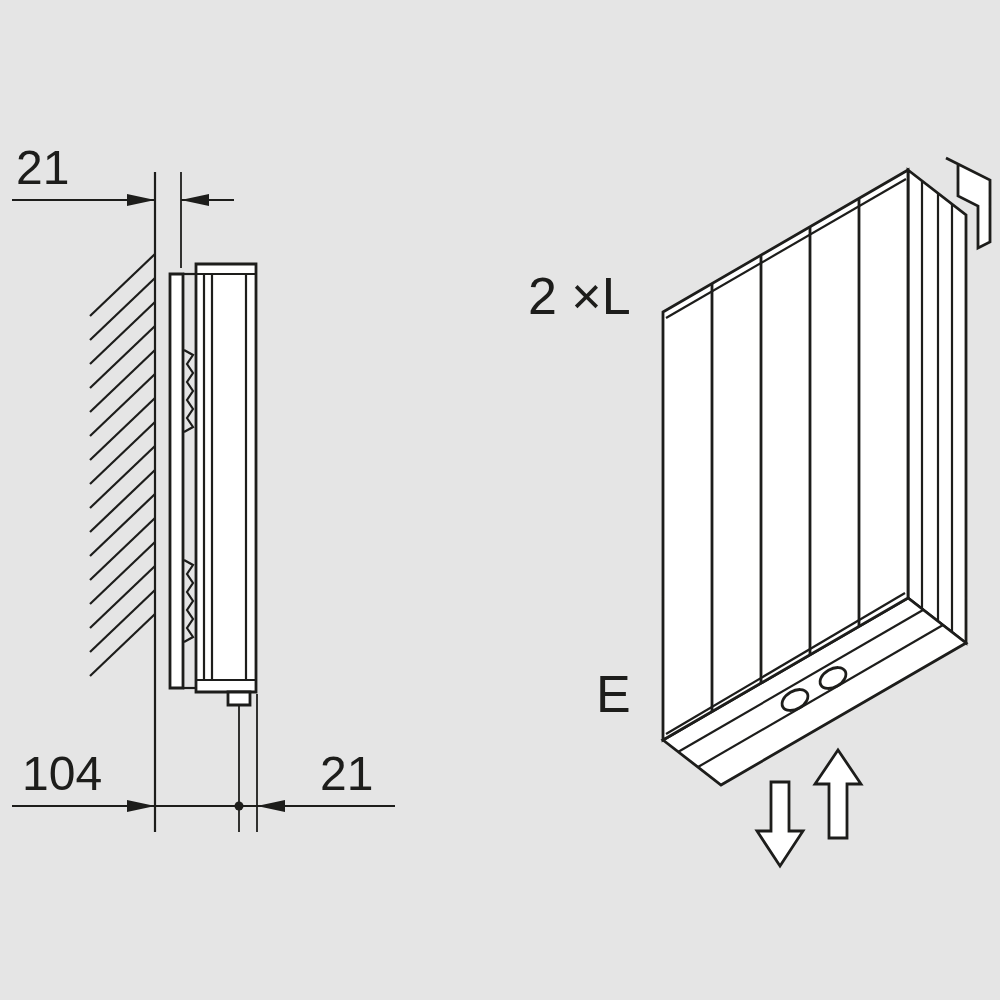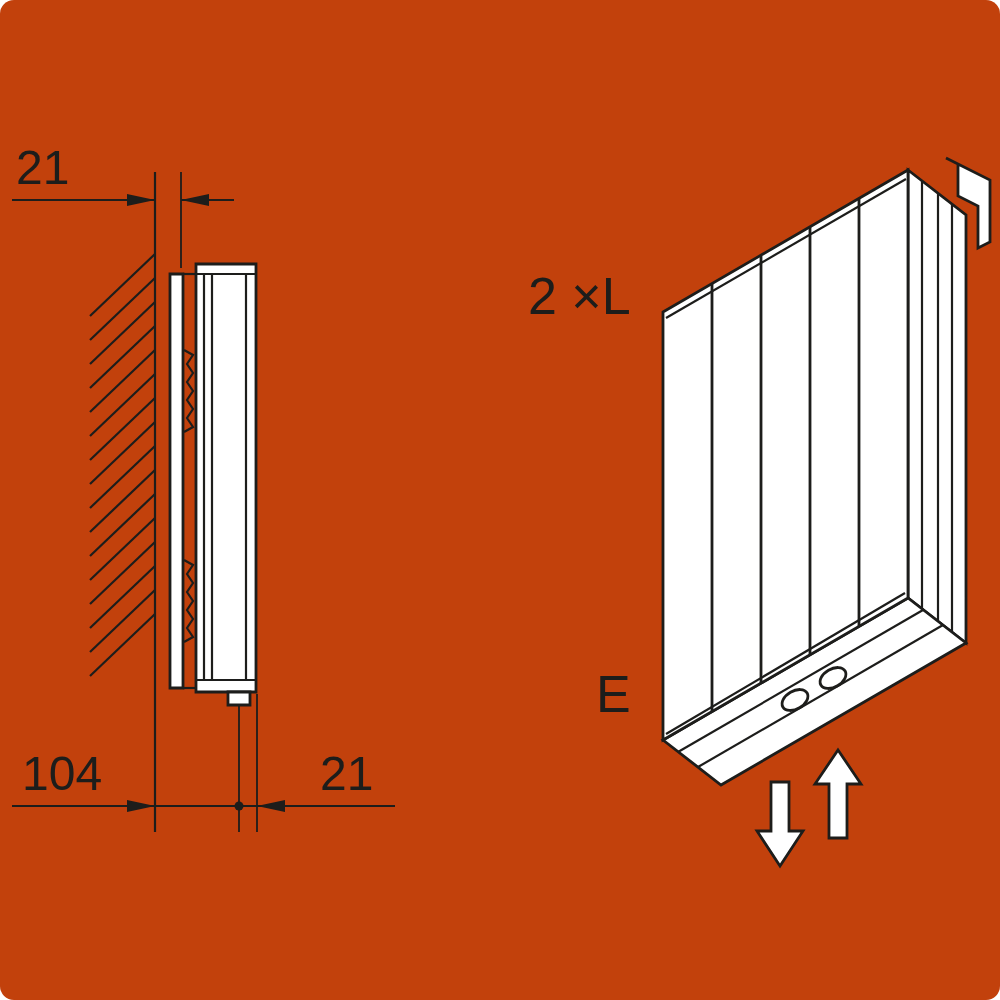--- a/index.html
+++ b/index.html
@@ -1,17 +1,17 @@
 <!DOCTYPE html>
 <html><head>
 <meta charset="utf-8">
 <style>
   html,body{margin:0;padding:0;background:#ffffff;}
-  .canvas{position:relative;width:1000px;height:1000px;background:#c2410c;overflow:hidden;
-          font-family:"Liberation Sans", sans-serif;border-radius:14px;}
+  .canvas{position:relative;width:1000px;height:1000px;background:#e5e5e5;overflow:hidden;
+          font-family:"Liberation Sans", sans-serif;}
   svg{display:block;}
   svg text{font-family:"Liberation Sans", sans-serif;fill:#1d1d1b;}
   .dim{font-size:48px;}
   .lbl{font-size:52px;}
   .ln{stroke:#1d1d1b;fill:none;}
   .w28{stroke-width:2.8;}
   .w22{stroke-width:2.2;}
   .w18{stroke-width:1.8;}
   .fillwhite{fill:#ffffff;}
   .solid{fill:#1d1d1b;stroke:none;}

